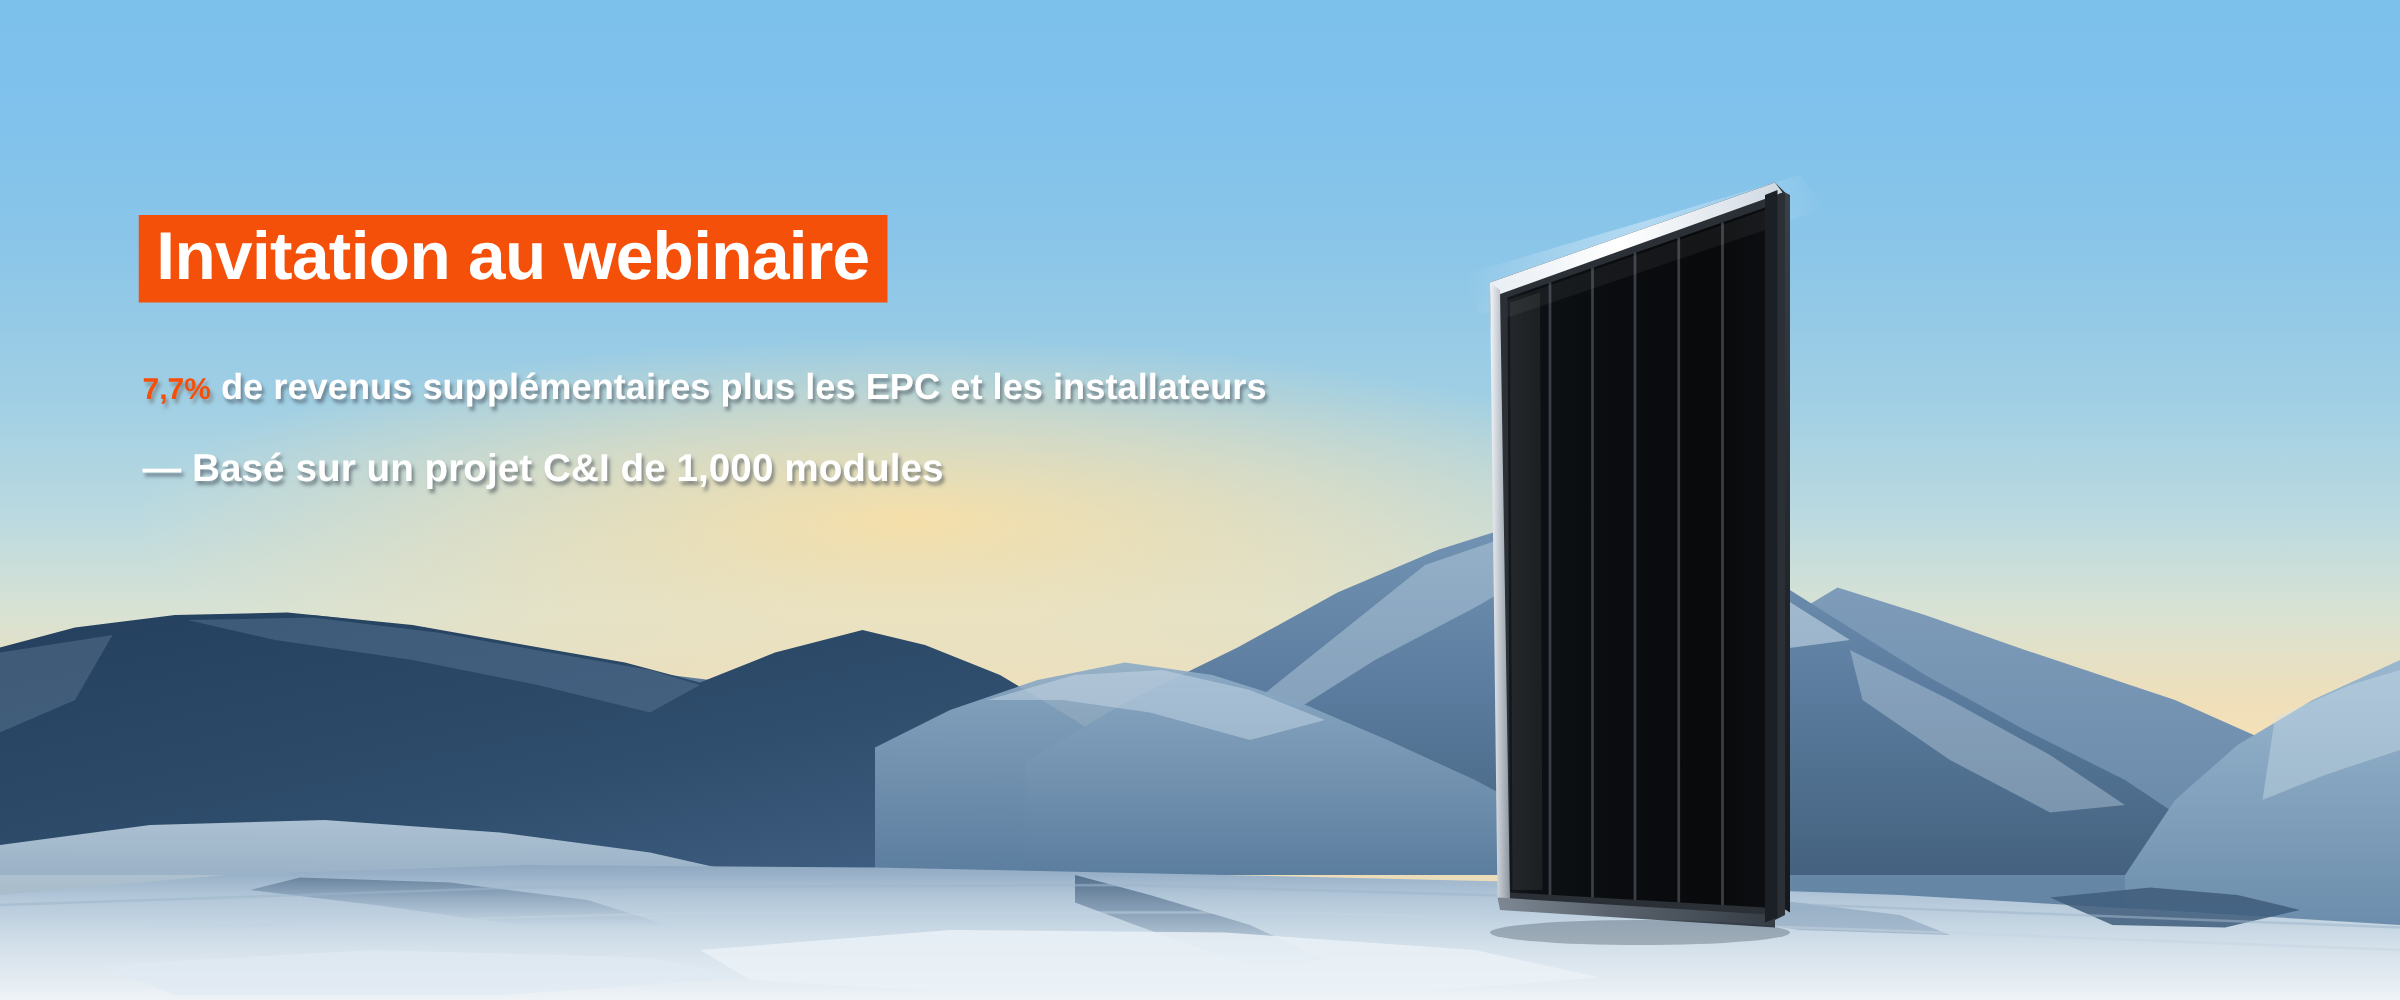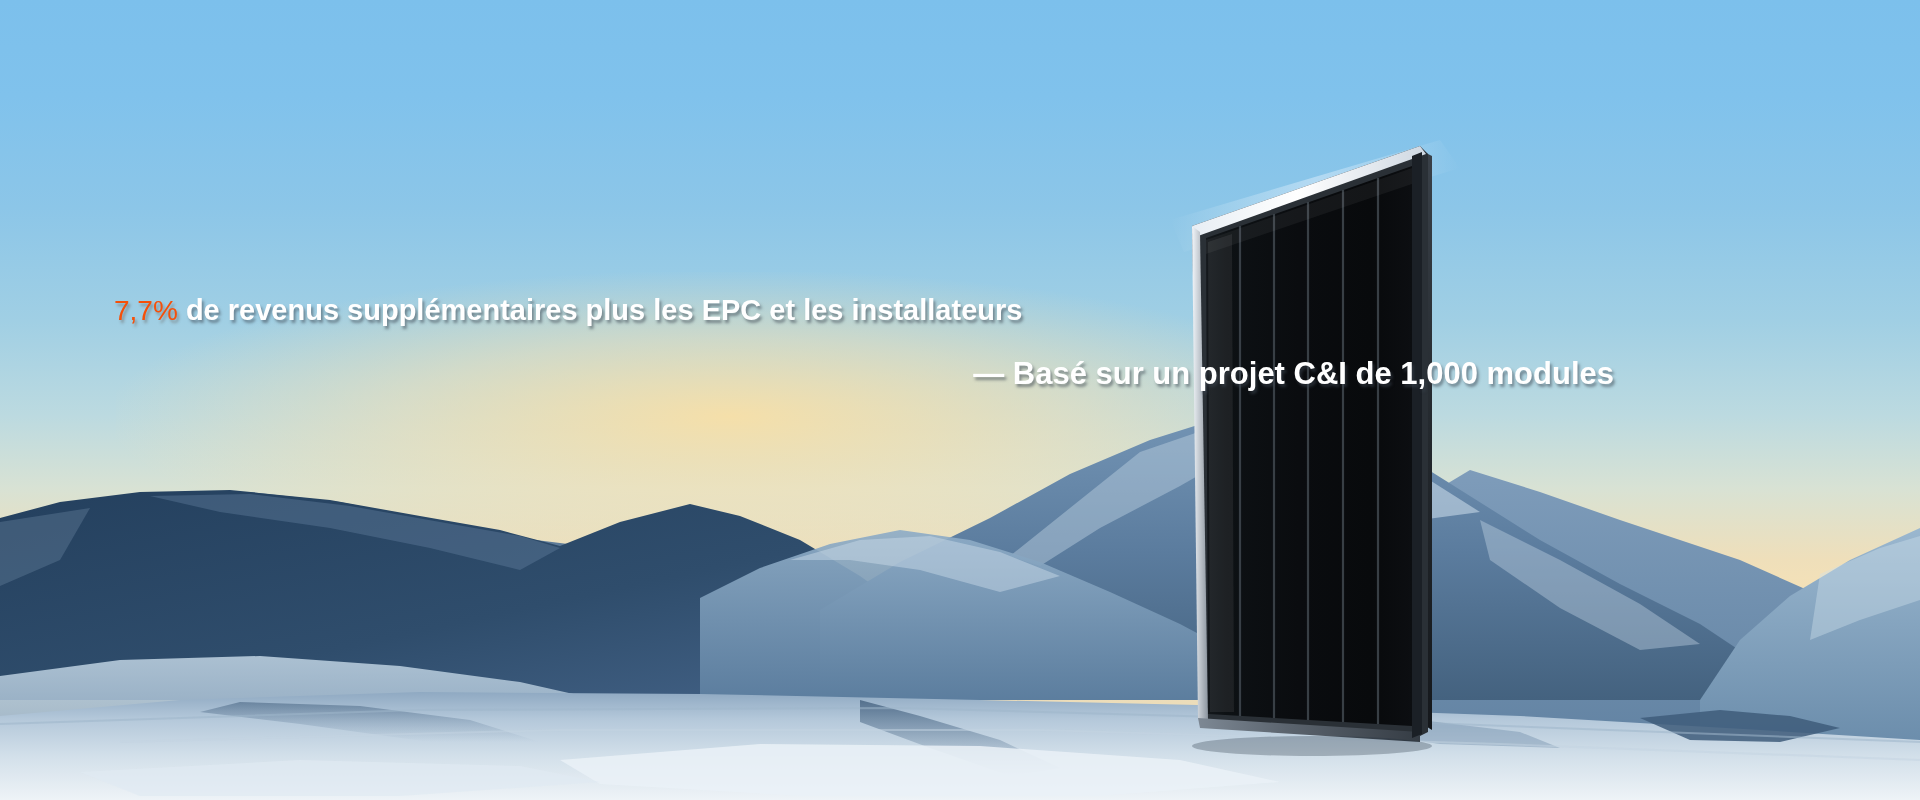--- a/index.html
+++ b/index.html
@@ -57,24 +57,24 @@
 
   .bullets{position:absolute;left:114px;top:292px;width:1500px;}
   .bline{
     white-space:nowrap;margin:0 0 27px 0;
     font-size:29px;line-height:36px;font-weight:bold;
     color:#ffffff;
     text-shadow:2px 3px 3px rgba(60,70,80,.55);
   }
   .bline:last-child{margin-bottom:0;}
   .bline .hl{
-    color:#F5500A;font-size:28px;font-weight:normal;
+    color:#F5500A;font-size:24px;font-weight:bold;
     text-shadow:2px 3px 3px rgba(90,70,60,.45);
   }
-  .bline.last{font-size:31px;text-align:right;}
+  .bline.last{font-size:31px;}
 
   
   .panel{position:absolute;left:1140px;top:120px;width:700px;height:700px;}
 </style>
 </head>
 <body>
 
 <div id="stage">
 
   <div class="sky"></div>
@@ -221,20 +221,23 @@
 
     <path d="M68,122 L92,114 L94,592 L70,592 Z" fill="#ffffff" opacity=".07"></path>
 
     <path d="M66,120 L272,48 L272,64 L66,134 Z" fill="#ffffff" opacity=".05"></path>
 
     <ellipse cx="172" cy="626" rx="120" ry="10" fill="#1d2a38" opacity=".28"></ellipse>
   </svg>
 
   <div class="content">
 
+    <div class="title-band">
+      <span class="t">Invitation au webinaire</span>
+    </div>
 
 
     <div class="bullets">
 
       <p class="bline">
         <span class="hl">7,7%</span><span> de revenus supplémentaires plus les EPC et les installateurs</span>
       </p>
 
 
       <p class="bline last">

